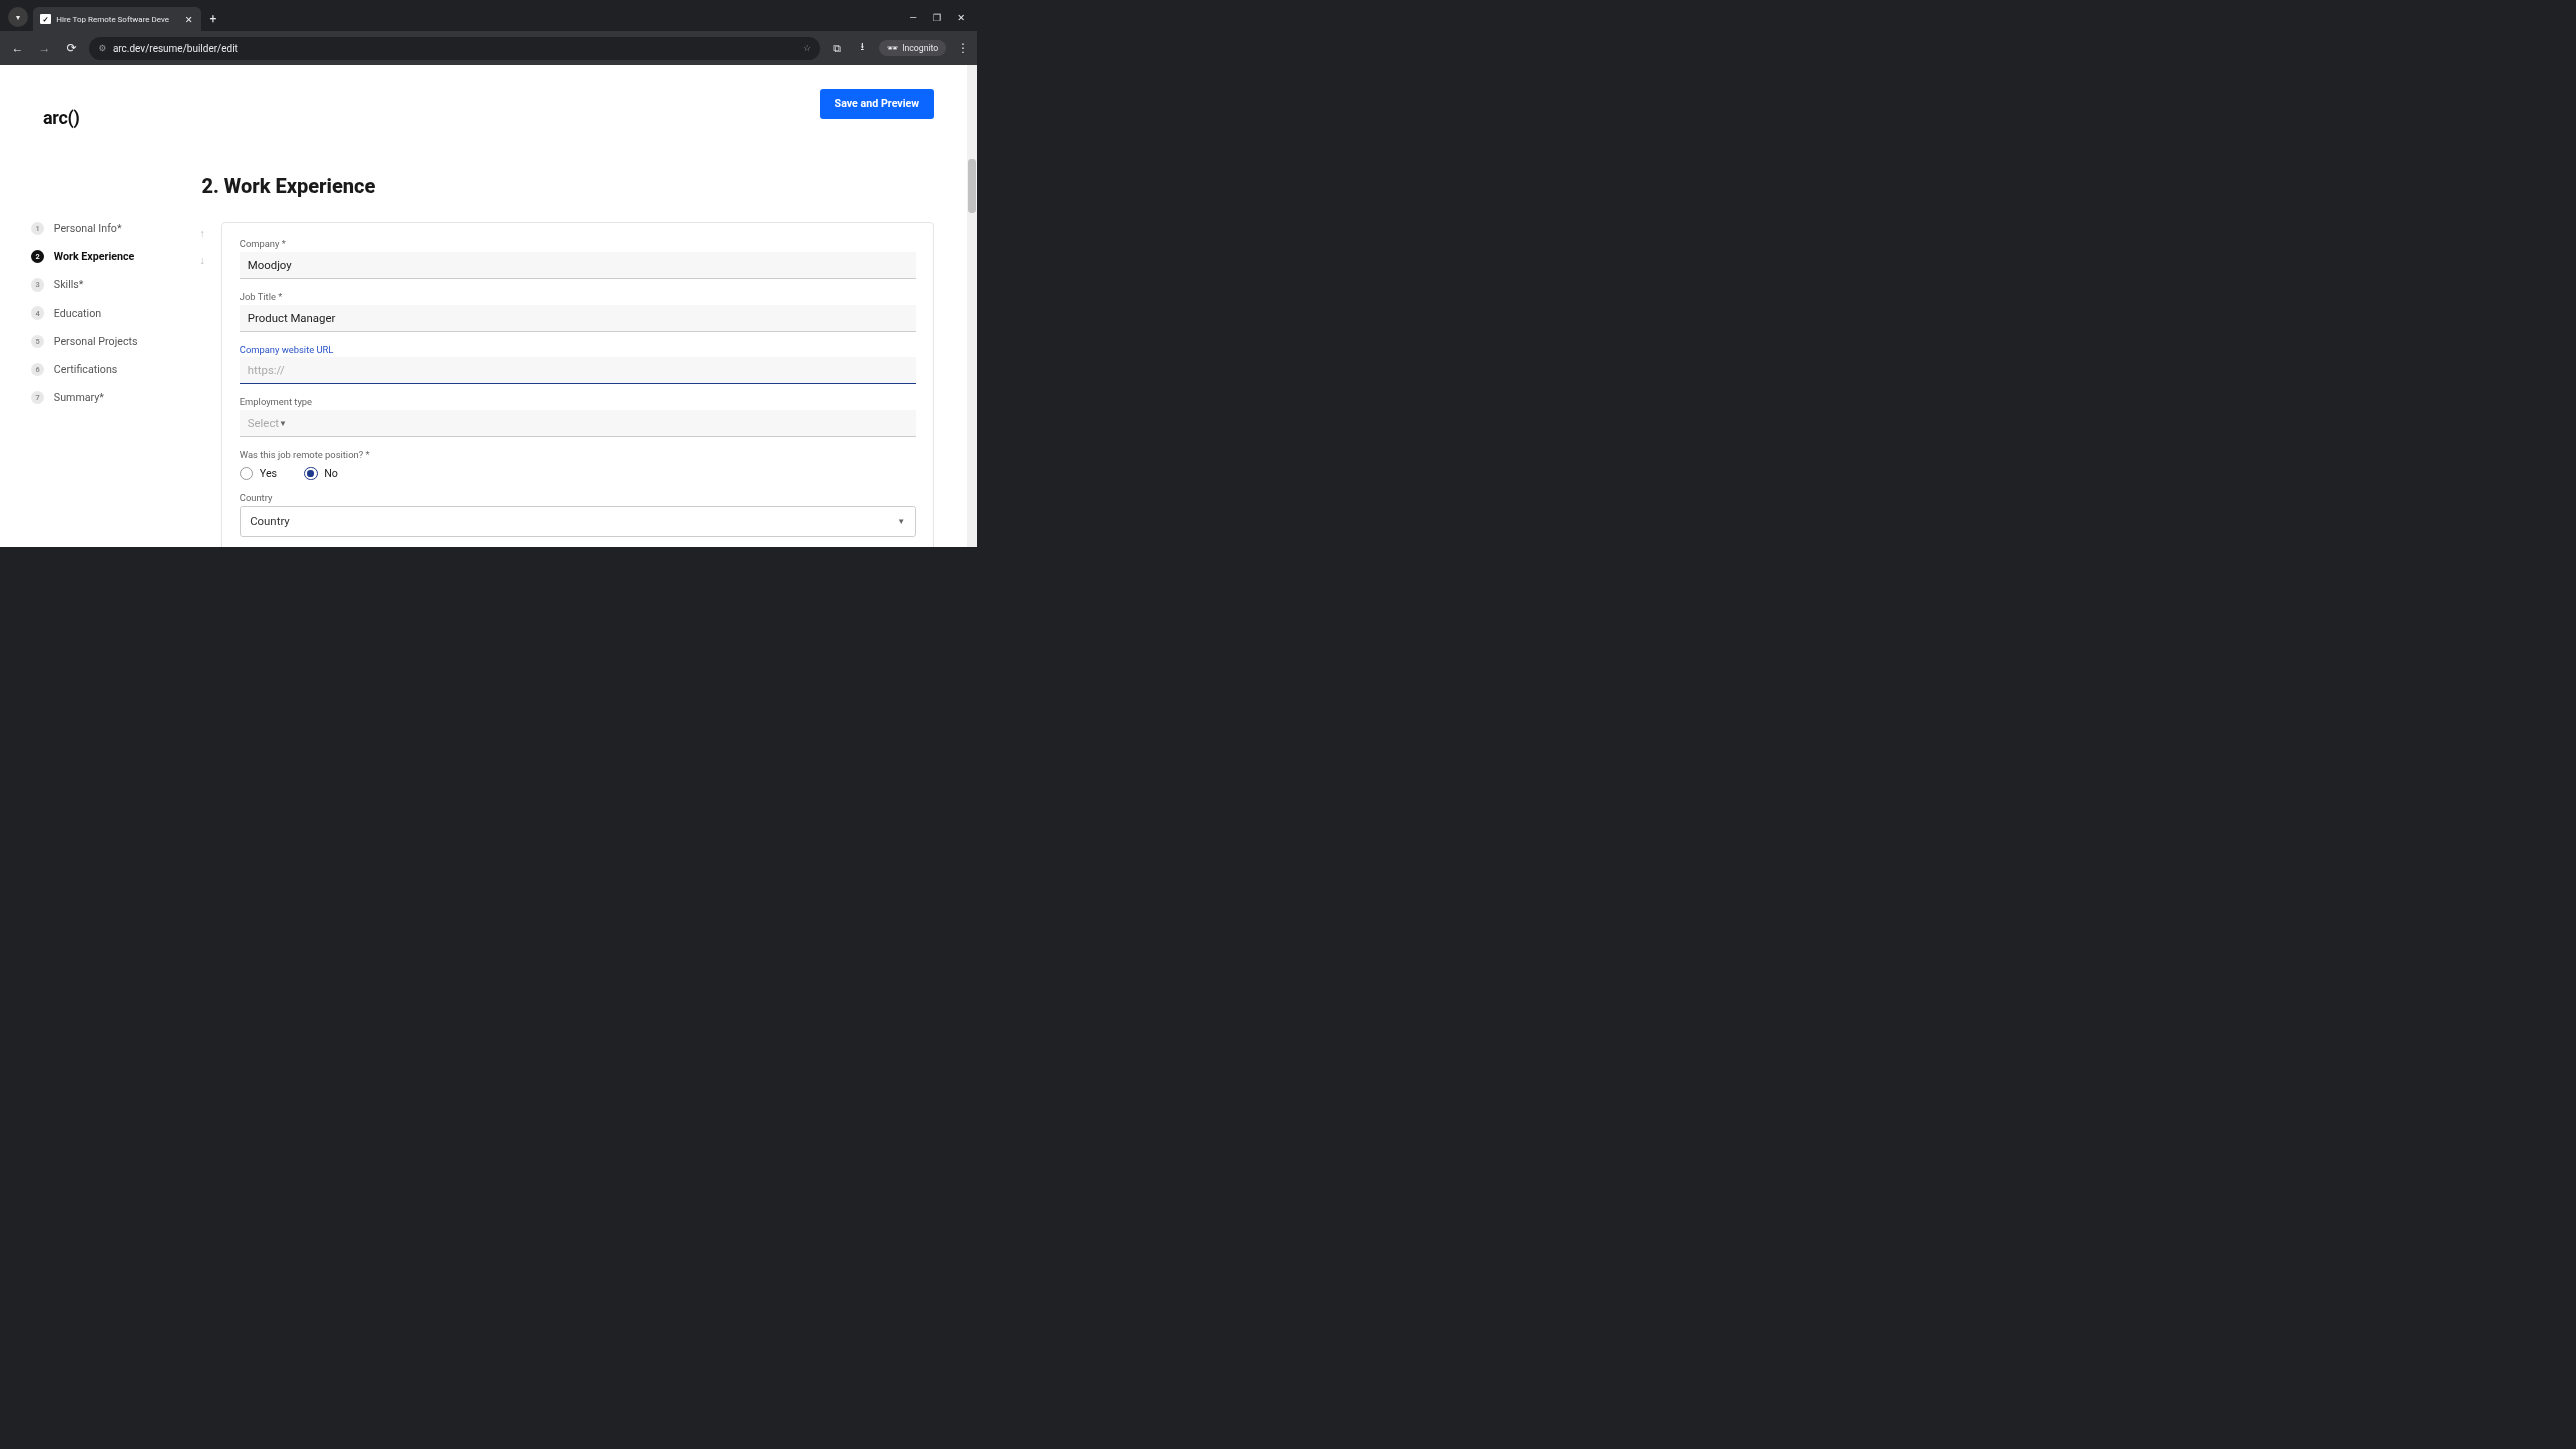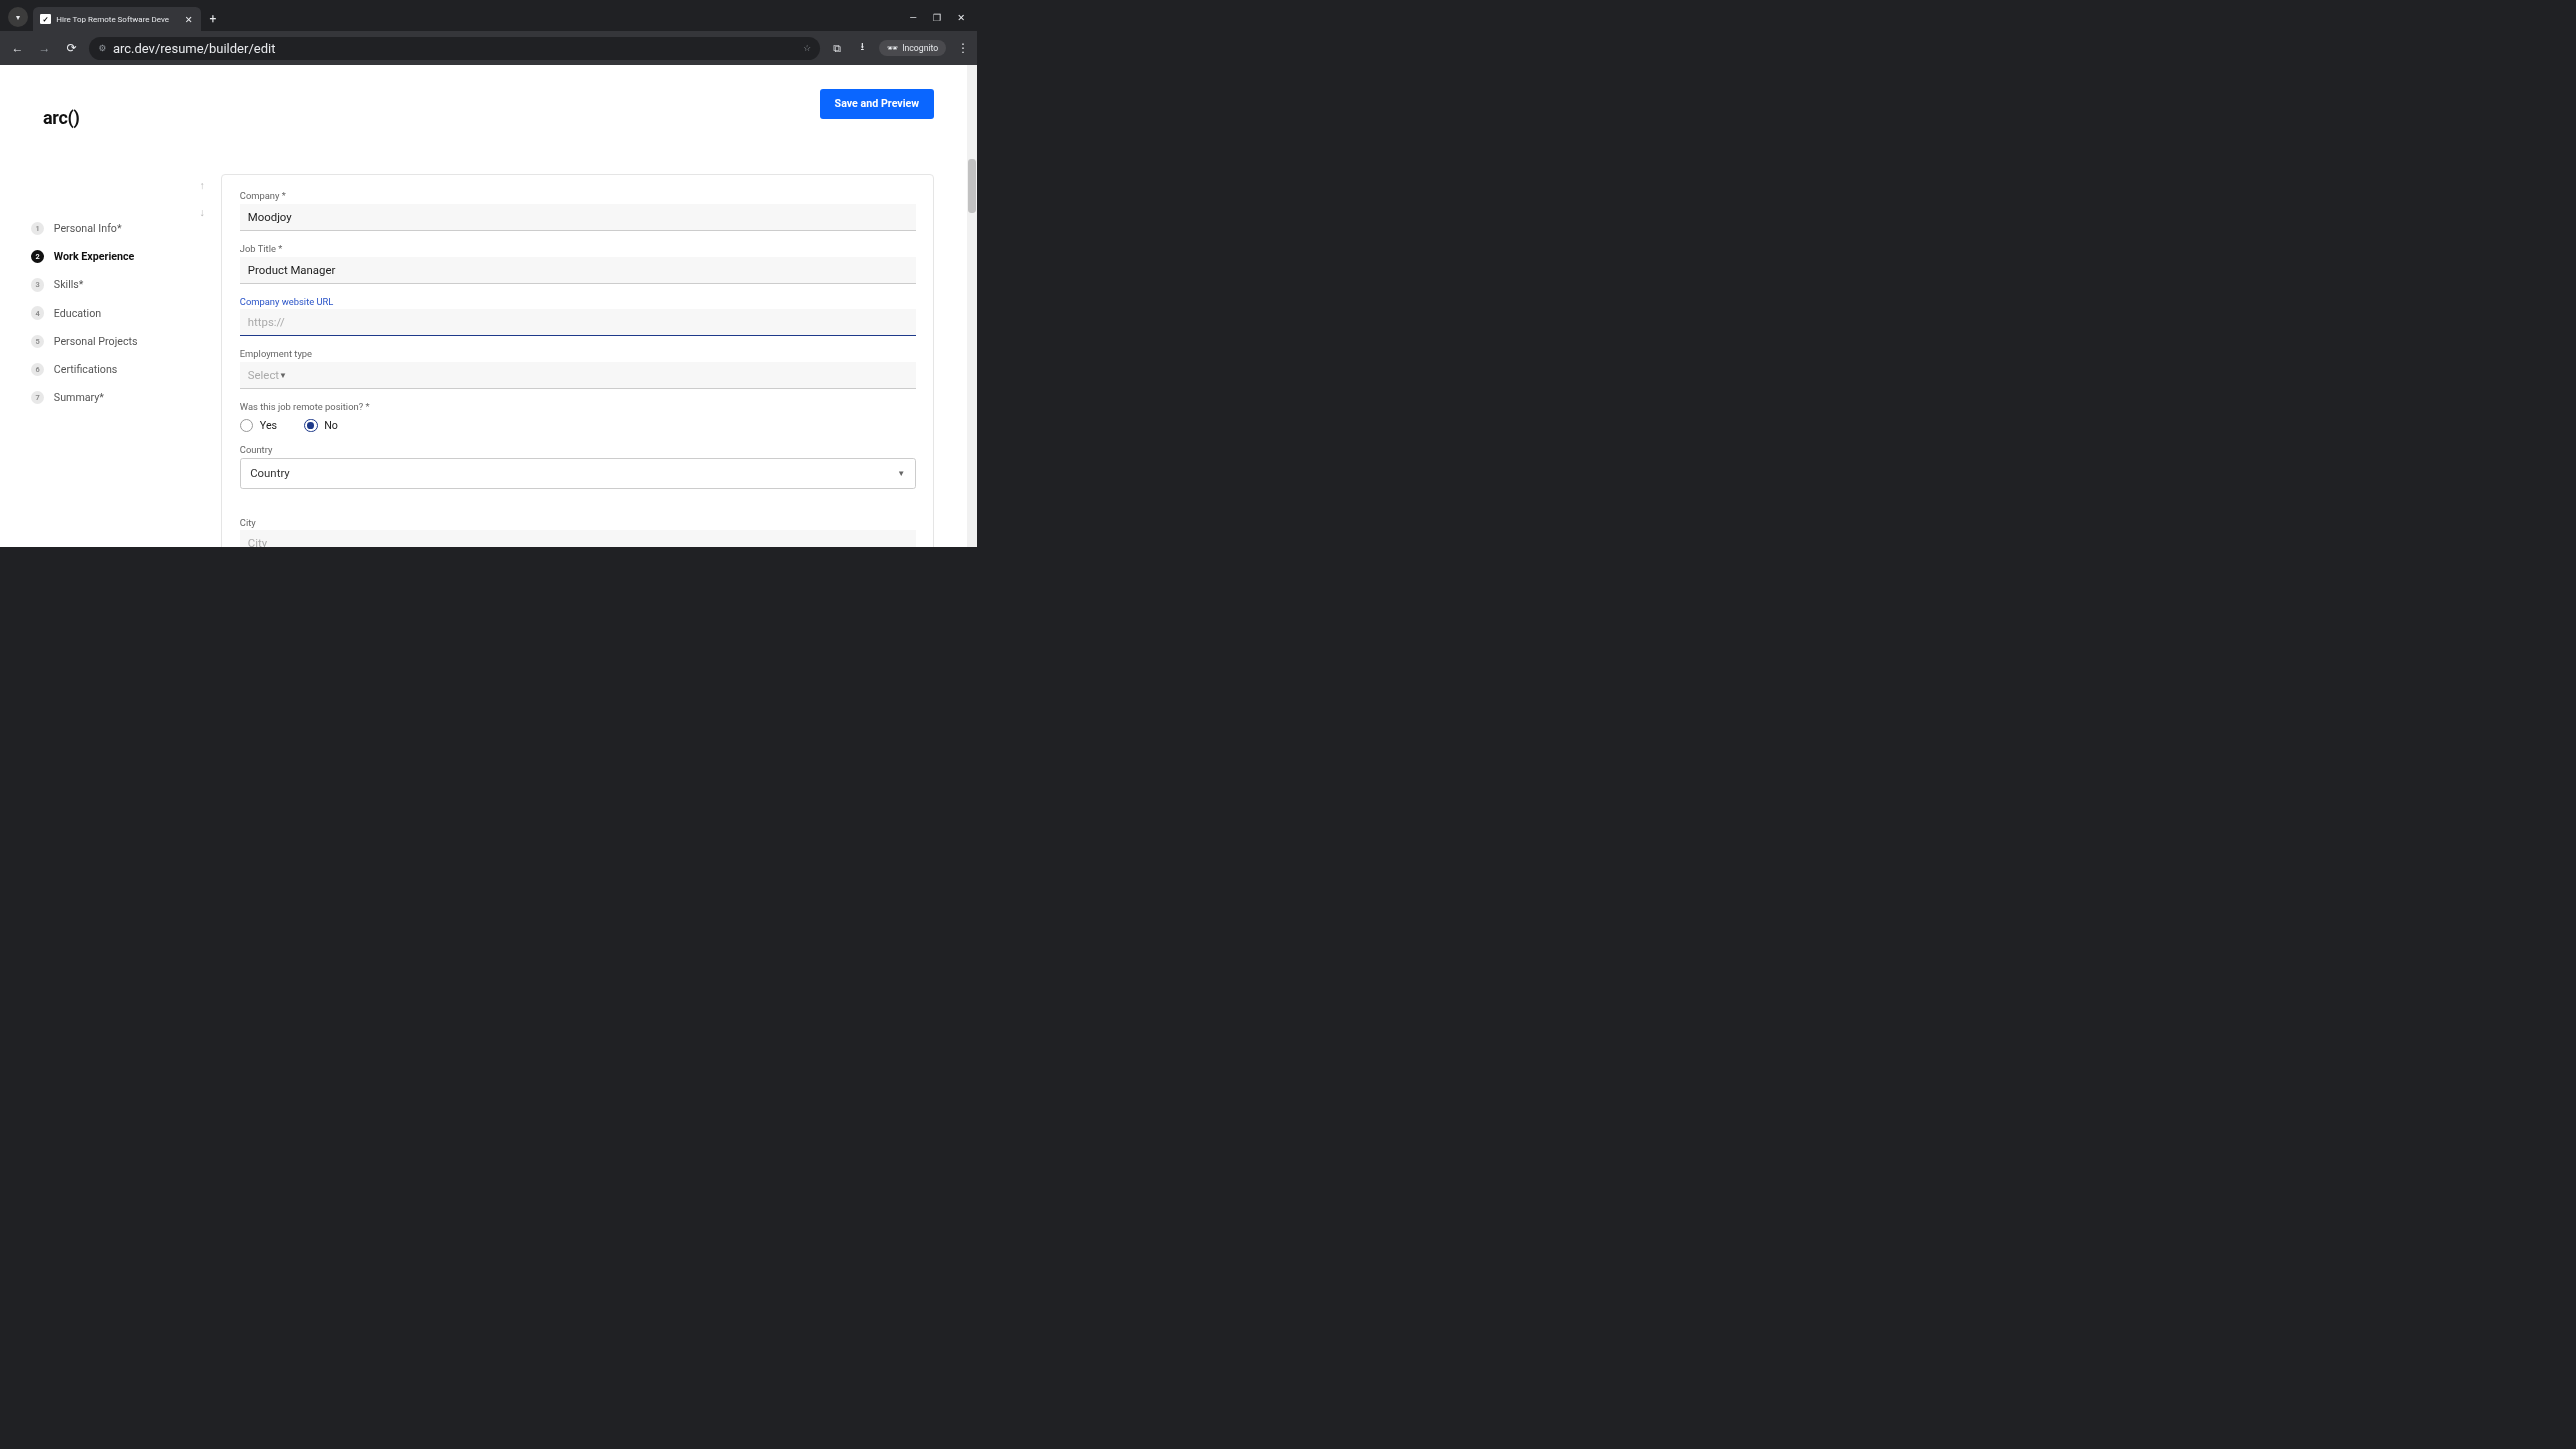--- a/index.html
+++ b/index.html
@@ -14,21 +14,21 @@
 .tab-close { color:#e8eaed; font-size:9.4px; width:12px; text-align:center; }
 .new-tab { color:#e8eaed; font-size:12px; margin: 0 0 5.4px 8px; }
 .win-controls { margin-left:auto; display:flex; gap:16px; padding: 0 12px 8px 0; color:#e8eaed; }
 .win-controls span { font-size:9.4px; }
 
 .toolbar { height: 34px; background:#35363a; display:flex; align-items:center; padding: 0 8px; gap:8px; }
 .nav-btn { color:#9aa0a6; width:19px; text-align:center; font-size:12px; }
 .nav-btn.enabled { color:#e8eaed; }
 .url-bar { flex:1; height:23px; background:#202124; border-radius:11.4px; display:flex; align-items:center; padding:0 9.4px; gap:6.7px; }
 .url-icon { color:#9aa0a6; font-size:8.7px; }
-.url-text { color:#e8eaed; font-size:13px; flex:1; }
+.url-text { color:#e8eaed; font-size:10px; flex:1; }
 .tool-icon { color:#e8eaed; width:17.4px; text-align:center; font-size:10.7px; }
 .incognito-pill { display:flex; align-items:center; gap:4px; background:#4a4a4e; padding:3.4px 8px; border-radius:10.7px; color:#e8eaed; font-size:8.7px; }
 .menu-dots { color:#e8eaed; font-size:12px; margin-left:2.7px; }
 
 
 .page { background:#fff; height: calc(547px - 64px); position:relative; overflow:hidden; }
 .page-header { display:flex; align-items:center; justify-content:space-between; padding: 14.8px 43px 6.7px 43px; }
 .logo { font-size:18px; font-weight:700; color:#111; letter-spacing:-0.3px;margin-top:27px; }
 .save-btn { background:#0a66ff; color:#fff; border:none; padding:8.7px 14.8px; font-size:10.7px; font-weight:700; border-radius:3px; }
 
@@ -137,20 +137,21 @@
         <span class="side-num">6</span>
         <span class="side-label">Certifications</span>
       </div>
       <div class="side-item">
         <span class="side-num">7</span>
         <span class="side-label">Summary*</span>
       </div>
     </div>
 
     <div class="main">
+      <h2 class="section-title">2. Work Experience</h2>
 
       <div class="card">
         <div class="arrows">
           <span>↑</span>
           <span>↓</span>
         </div>
 
         <div class="field">
           <label class="field-label">Company *</label>
           <input class="text-input" value="Moodjoy" style="">

